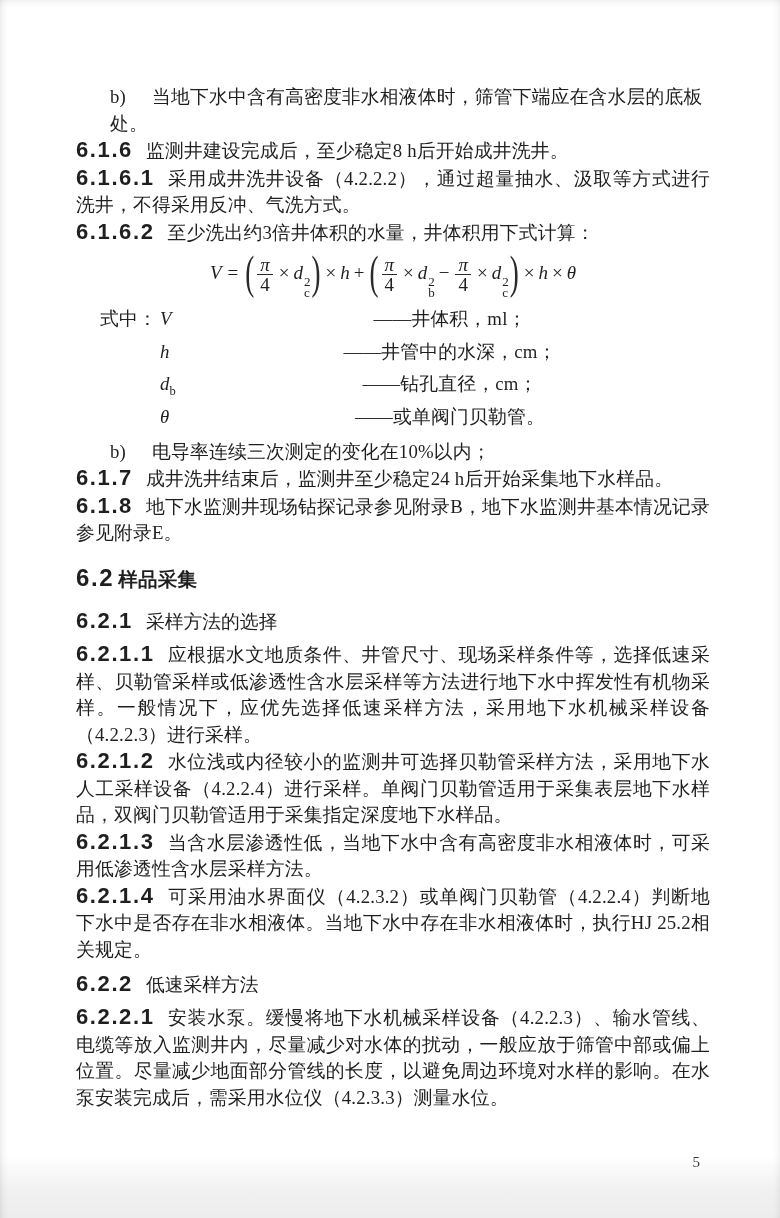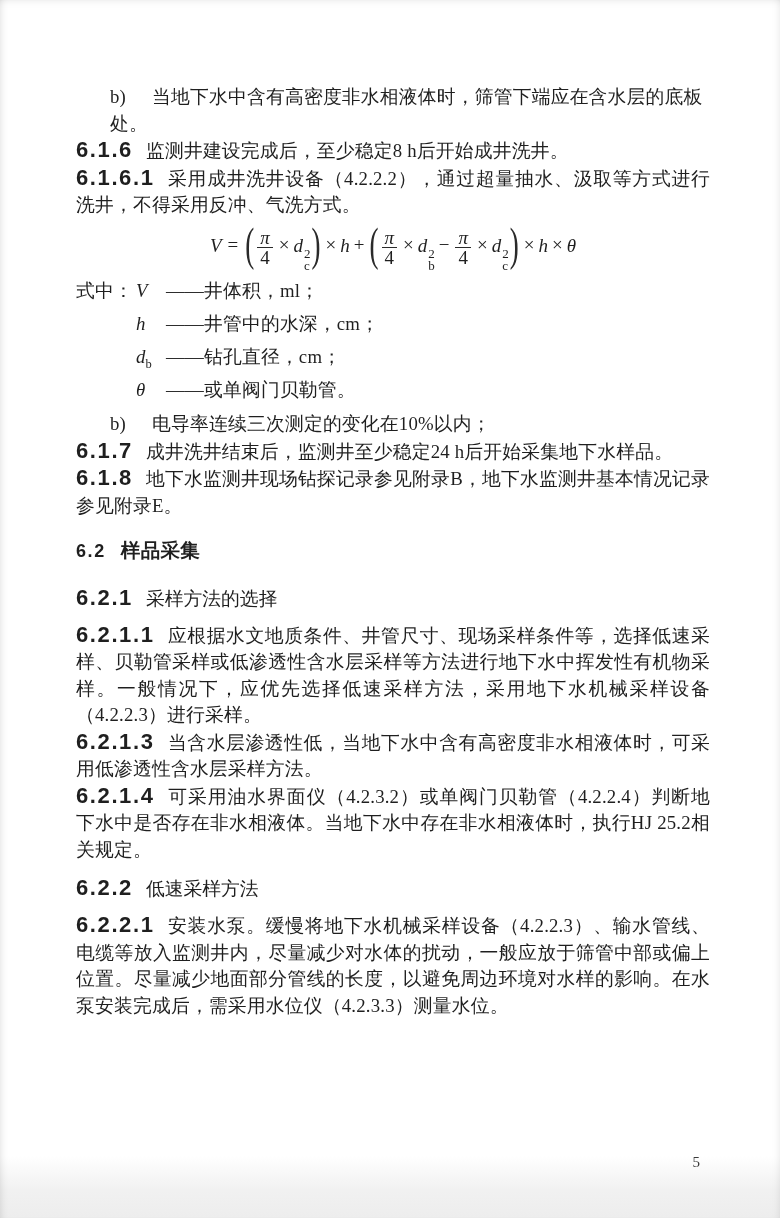--- a/index.html
+++ b/index.html
@@ -50,24 +50,24 @@
   .indent-item { padding-left: 34px; text-align: left; }
   .item-label { margin-right: 26px; }
   .heading2 {
     font-family: "Liberation Sans", "DejaVu Sans", sans-serif;
     font-weight: 700;
     font-size: 19.5px;
     line-height: 26.5px;
     margin: 18px 0 16px 0;
     letter-spacing: 0.3px;
   }
-  .heading2 .num { font-size: 18px; margin-right: 15px; }
+  .heading2 .num { font-size: 24px; margin-right: 4px; }
   .heading3 {
     font-size: 18.8px;
-    line-height: 34px;
+    line-height: 26px;
     margin: 8px 0 6px 0;
   }
   
   .formula {
     text-align: center;
     font-size: 19px;
     margin: 9px 0 7px 0;
     line-height: 24px;
     white-space: nowrap;
   }
@@ -106,25 +106,26 @@
     margin-left: 1px;
     text-align: left;
   }
   
   .where { margin: 2px 0 2px 0; }
   .where-row {
     display: flex;
     font-size: 18.8px;
     line-height: 26px;
     letter-spacing: 0.2px;
+    margin-left: 24px;
   }
   .where-prefix { width: 60px; flex: none; }
   .where-var { min-width: 30px; flex: none; font-style: italic; }
   .where-var sub { font-style: normal; font-size: 12.5px; }
-  .where-desc { flex: 1; }
+  .where-desc { flex: 1; text-align: center; }
   
   .footer-band {
     position: absolute;
     left: 0; right: 0; bottom: 0;
     height: 62px;
     background: linear-gradient(180deg, rgba(242,242,242,0) 0%, #f1f1f1 55%, #ededed 100%);
     z-index: 2;
   }
   .page-number {
     position: absolute;
@@ -141,20 +142,21 @@
 <body>
 
 <div class="page">
 
   <p class="para indent-item"><span class="item-label">b)</span><span>当地下水中含有高密度非水相液体时，筛管下端应在含水层的底板处。</span></p>
 
   <p class="para"><span class="num">6.1.6</span><span>监测井建设完成后，至少稳定8 h后开始成井洗井。</span></p>
 
   <p class="para"><span class="num">6.1.6.1</span><span>采用成井洗井设备（4.2.2.2），通过超量抽水、汲取等方式进行洗井，不得采用反冲、气洗方式。</span></p>
 
+  <p class="para"><span class="num">6.1.6.2</span><span>至少洗出约3倍井体积的水量，井体积用下式计算：</span></p>
 
   <div class="formula">
     <span class="fvar">V</span><span class="feq">=</span><span class="paren">(</span><span class="frac"><span class="ftop">π</span><span class="fbot">4</span></span><span class="fop">×</span><span class="fvar">d</span><span class="dss">
         <span>2</span>
         <span>c</span>
       </span><span class="paren">)</span><span class="fop">×</span><span class="fvar">h</span><span class="fop">+</span><span class="paren">(</span><span class="frac"><span class="ftop">π</span><span class="fbot">4</span></span><span class="fop">×</span><span class="fvar">d</span><span class="dss">
         <span>2</span>
         <span>b</span>
       </span><span class="fop">−</span><span class="frac"><span class="ftop">π</span><span class="fbot">4</span></span><span class="fop">×</span><span class="fvar">d</span><span class="dss">
         <span>2</span>
@@ -191,20 +193,21 @@
   <p class="para"><span class="num">6.1.7</span><span>成井洗井结束后，监测井至少稳定24 h后开始采集地下水样品。</span></p>
 
   <p class="para"><span class="num">6.1.8</span><span>地下水监测井现场钻探记录参见附录B，地下水监测井基本情况记录参见附录E。</span></p>
 
   <div class="heading2"><span class="num">6.2</span><span>样品采集</span></div>
 
   <div class="heading3"><span class="num">6.2.1</span><span>采样方法的选择</span></div>
 
   <p class="para"><span class="num">6.2.1.1</span><span>应根据水文地质条件、井管尺寸、现场采样条件等，选择低速采样、贝勒管采样或低渗透性含水层采样等方法进行地下水中挥发性有机物采样。一般情况下，应优先选择低速采样方法，采用地下水机械采样设备（4.2.2.3）进行采样。</span></p>
 
+  <p class="para"><span class="num">6.2.1.2</span><span>水位浅或内径较小的监测井可选择贝勒管采样方法，采用地下水人工采样设备（4.2.2.4）进行采样。单阀门贝勒管适用于采集表层地下水样品，双阀门贝勒管适用于采集指定深度地下水样品。</span></p>
 
   <p class="para"><span class="num">6.2.1.3</span><span>当含水层渗透性低，当地下水中含有高密度非水相液体时，可采用低渗透性含水层采样方法。</span></p>
 
   <p class="para"><span class="num">6.2.1.4</span><span>可采用油水界面仪（4.2.3.2）或单阀门贝勒管（4.2.2.4）判断地下水中是否存在非水相液体。当地下水中存在非水相液体时，执行HJ 25.2相关规定。</span></p>
 
   <div class="heading3"><span class="num">6.2.2</span><span>低速采样方法</span></div>
 
   <p class="para"><span class="num">6.2.2.1</span><span>安装水泵。缓慢将地下水机械采样设备（4.2.2.3）、输水管线、电缆等放入监测井内，尽量减少对水体的扰动，一般应放于筛管中部或偏上位置。尽量减少地面部分管线的长度，以避免周边环境对水样的影响。在水泵安装完成后，需采用水位仪（4.2.3.3）测量水位。</span></p>
 
 </div>

